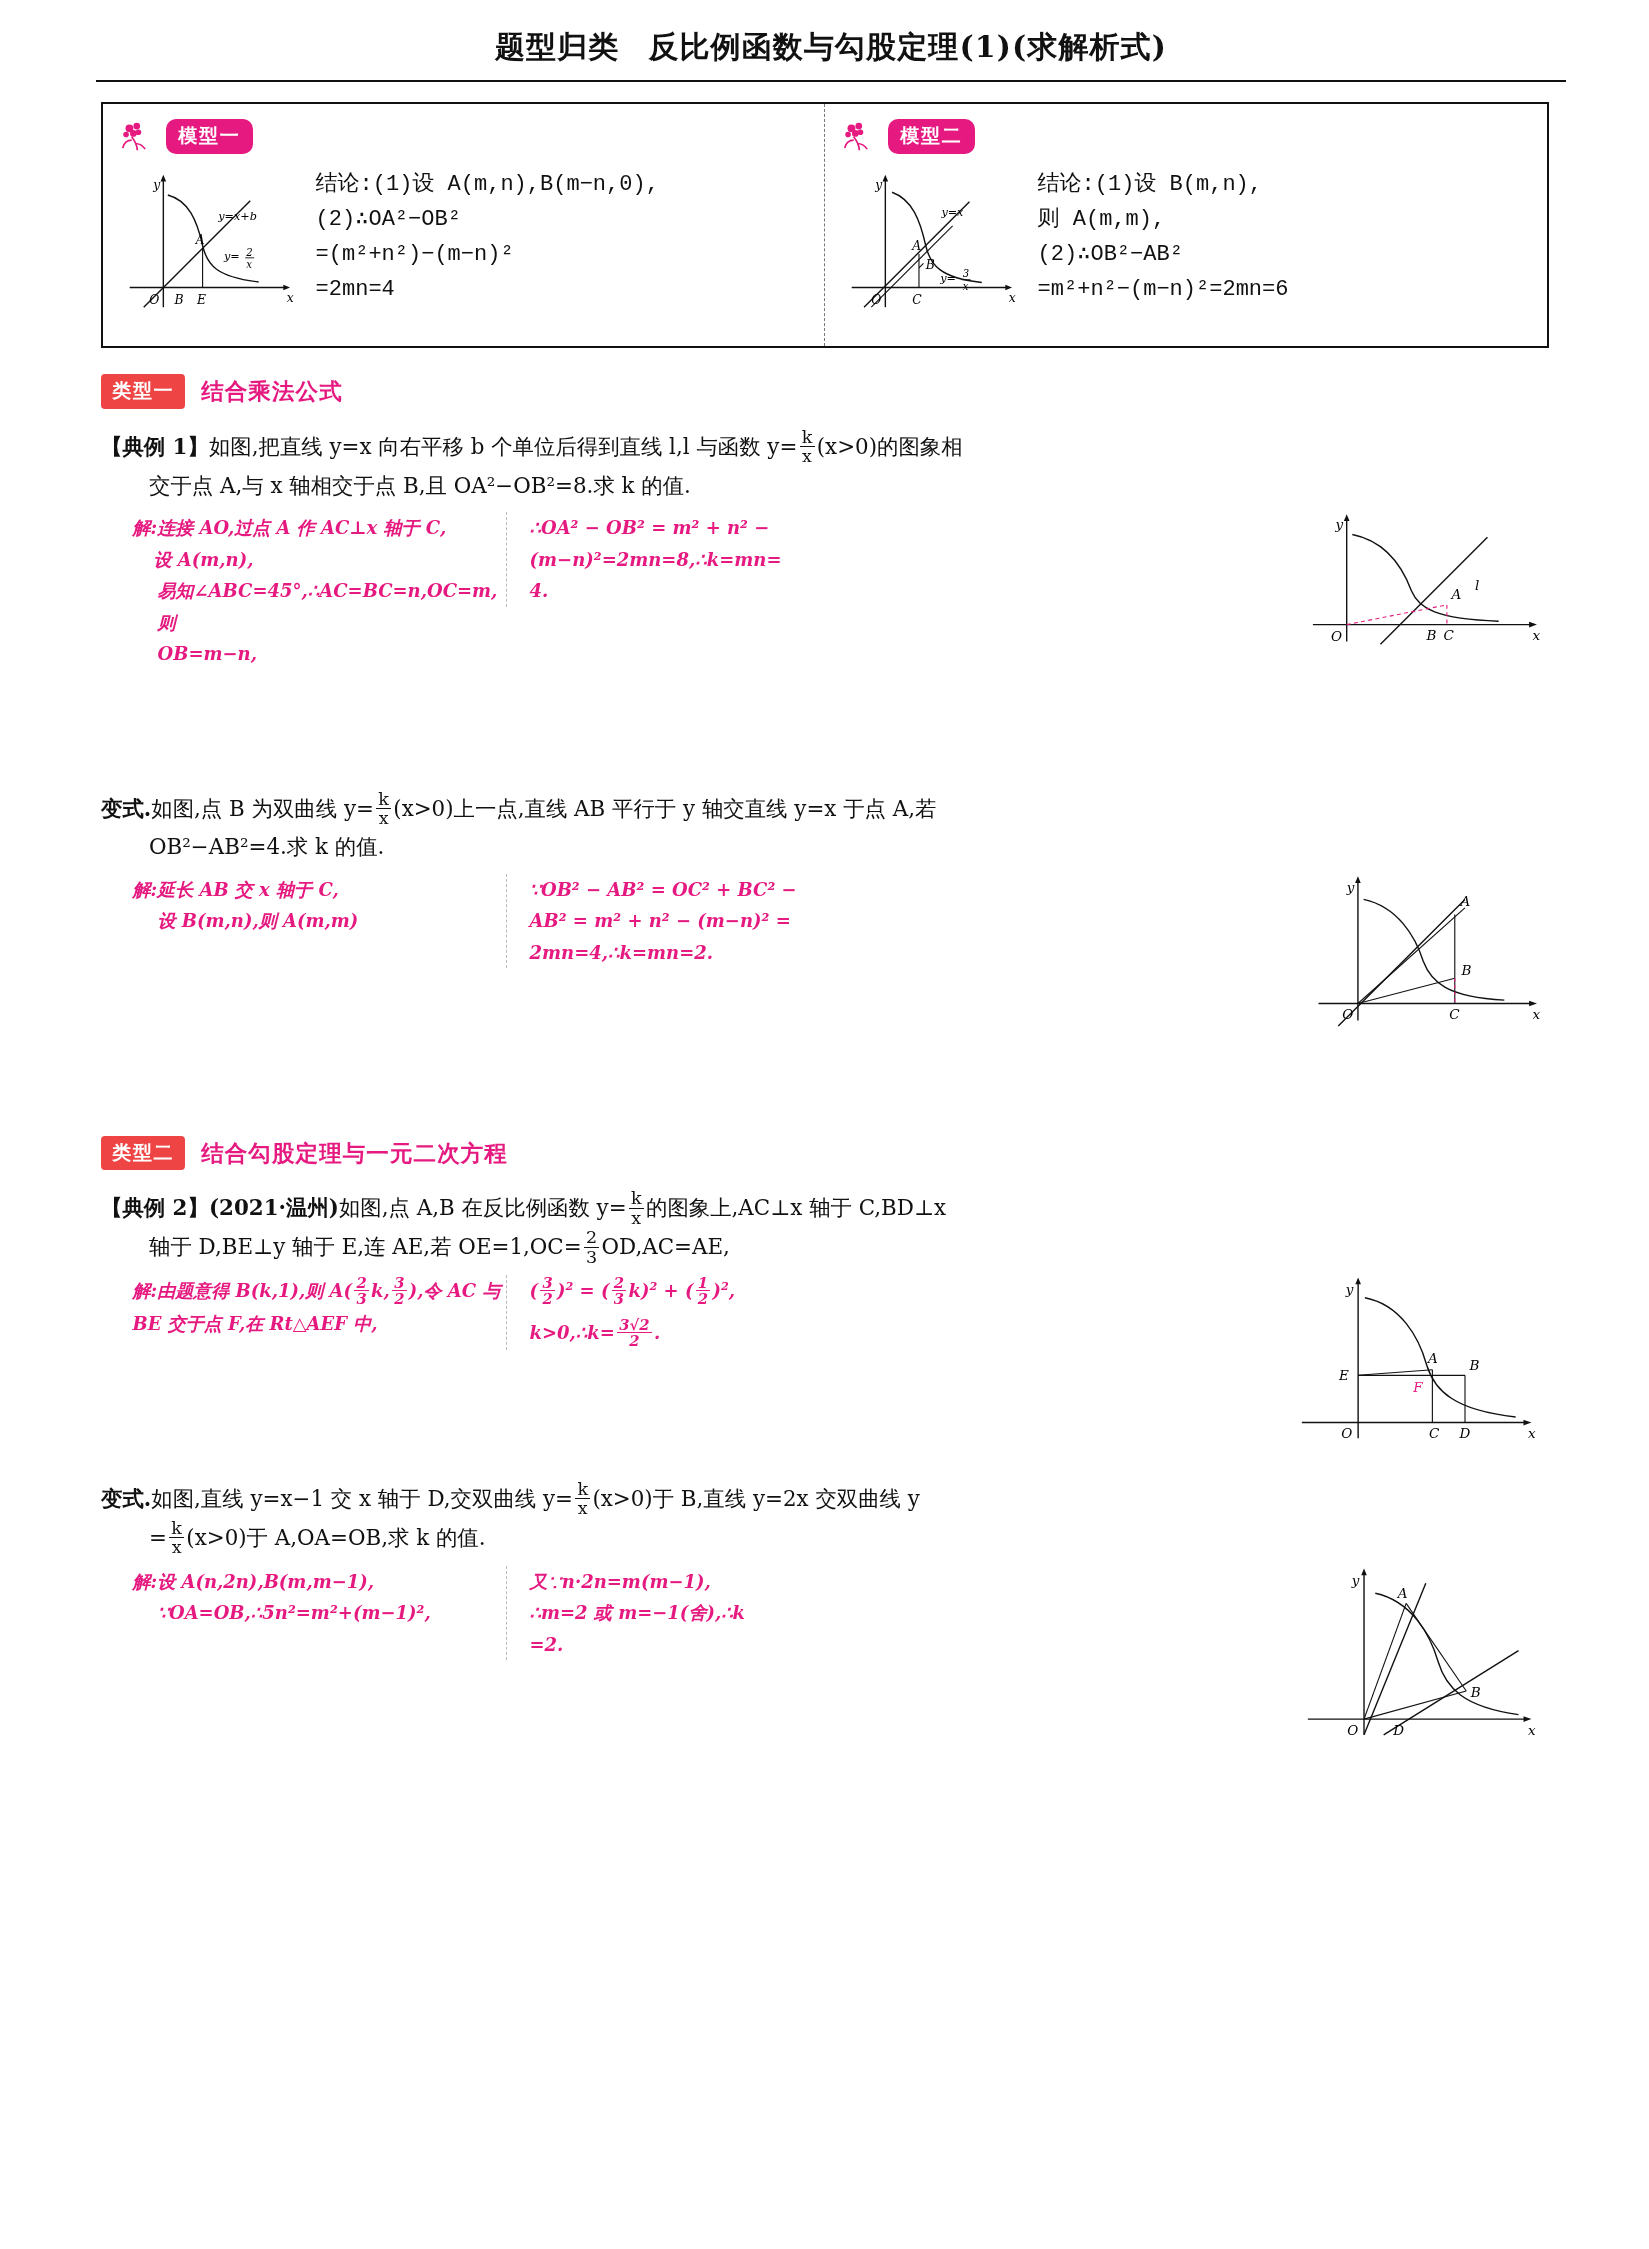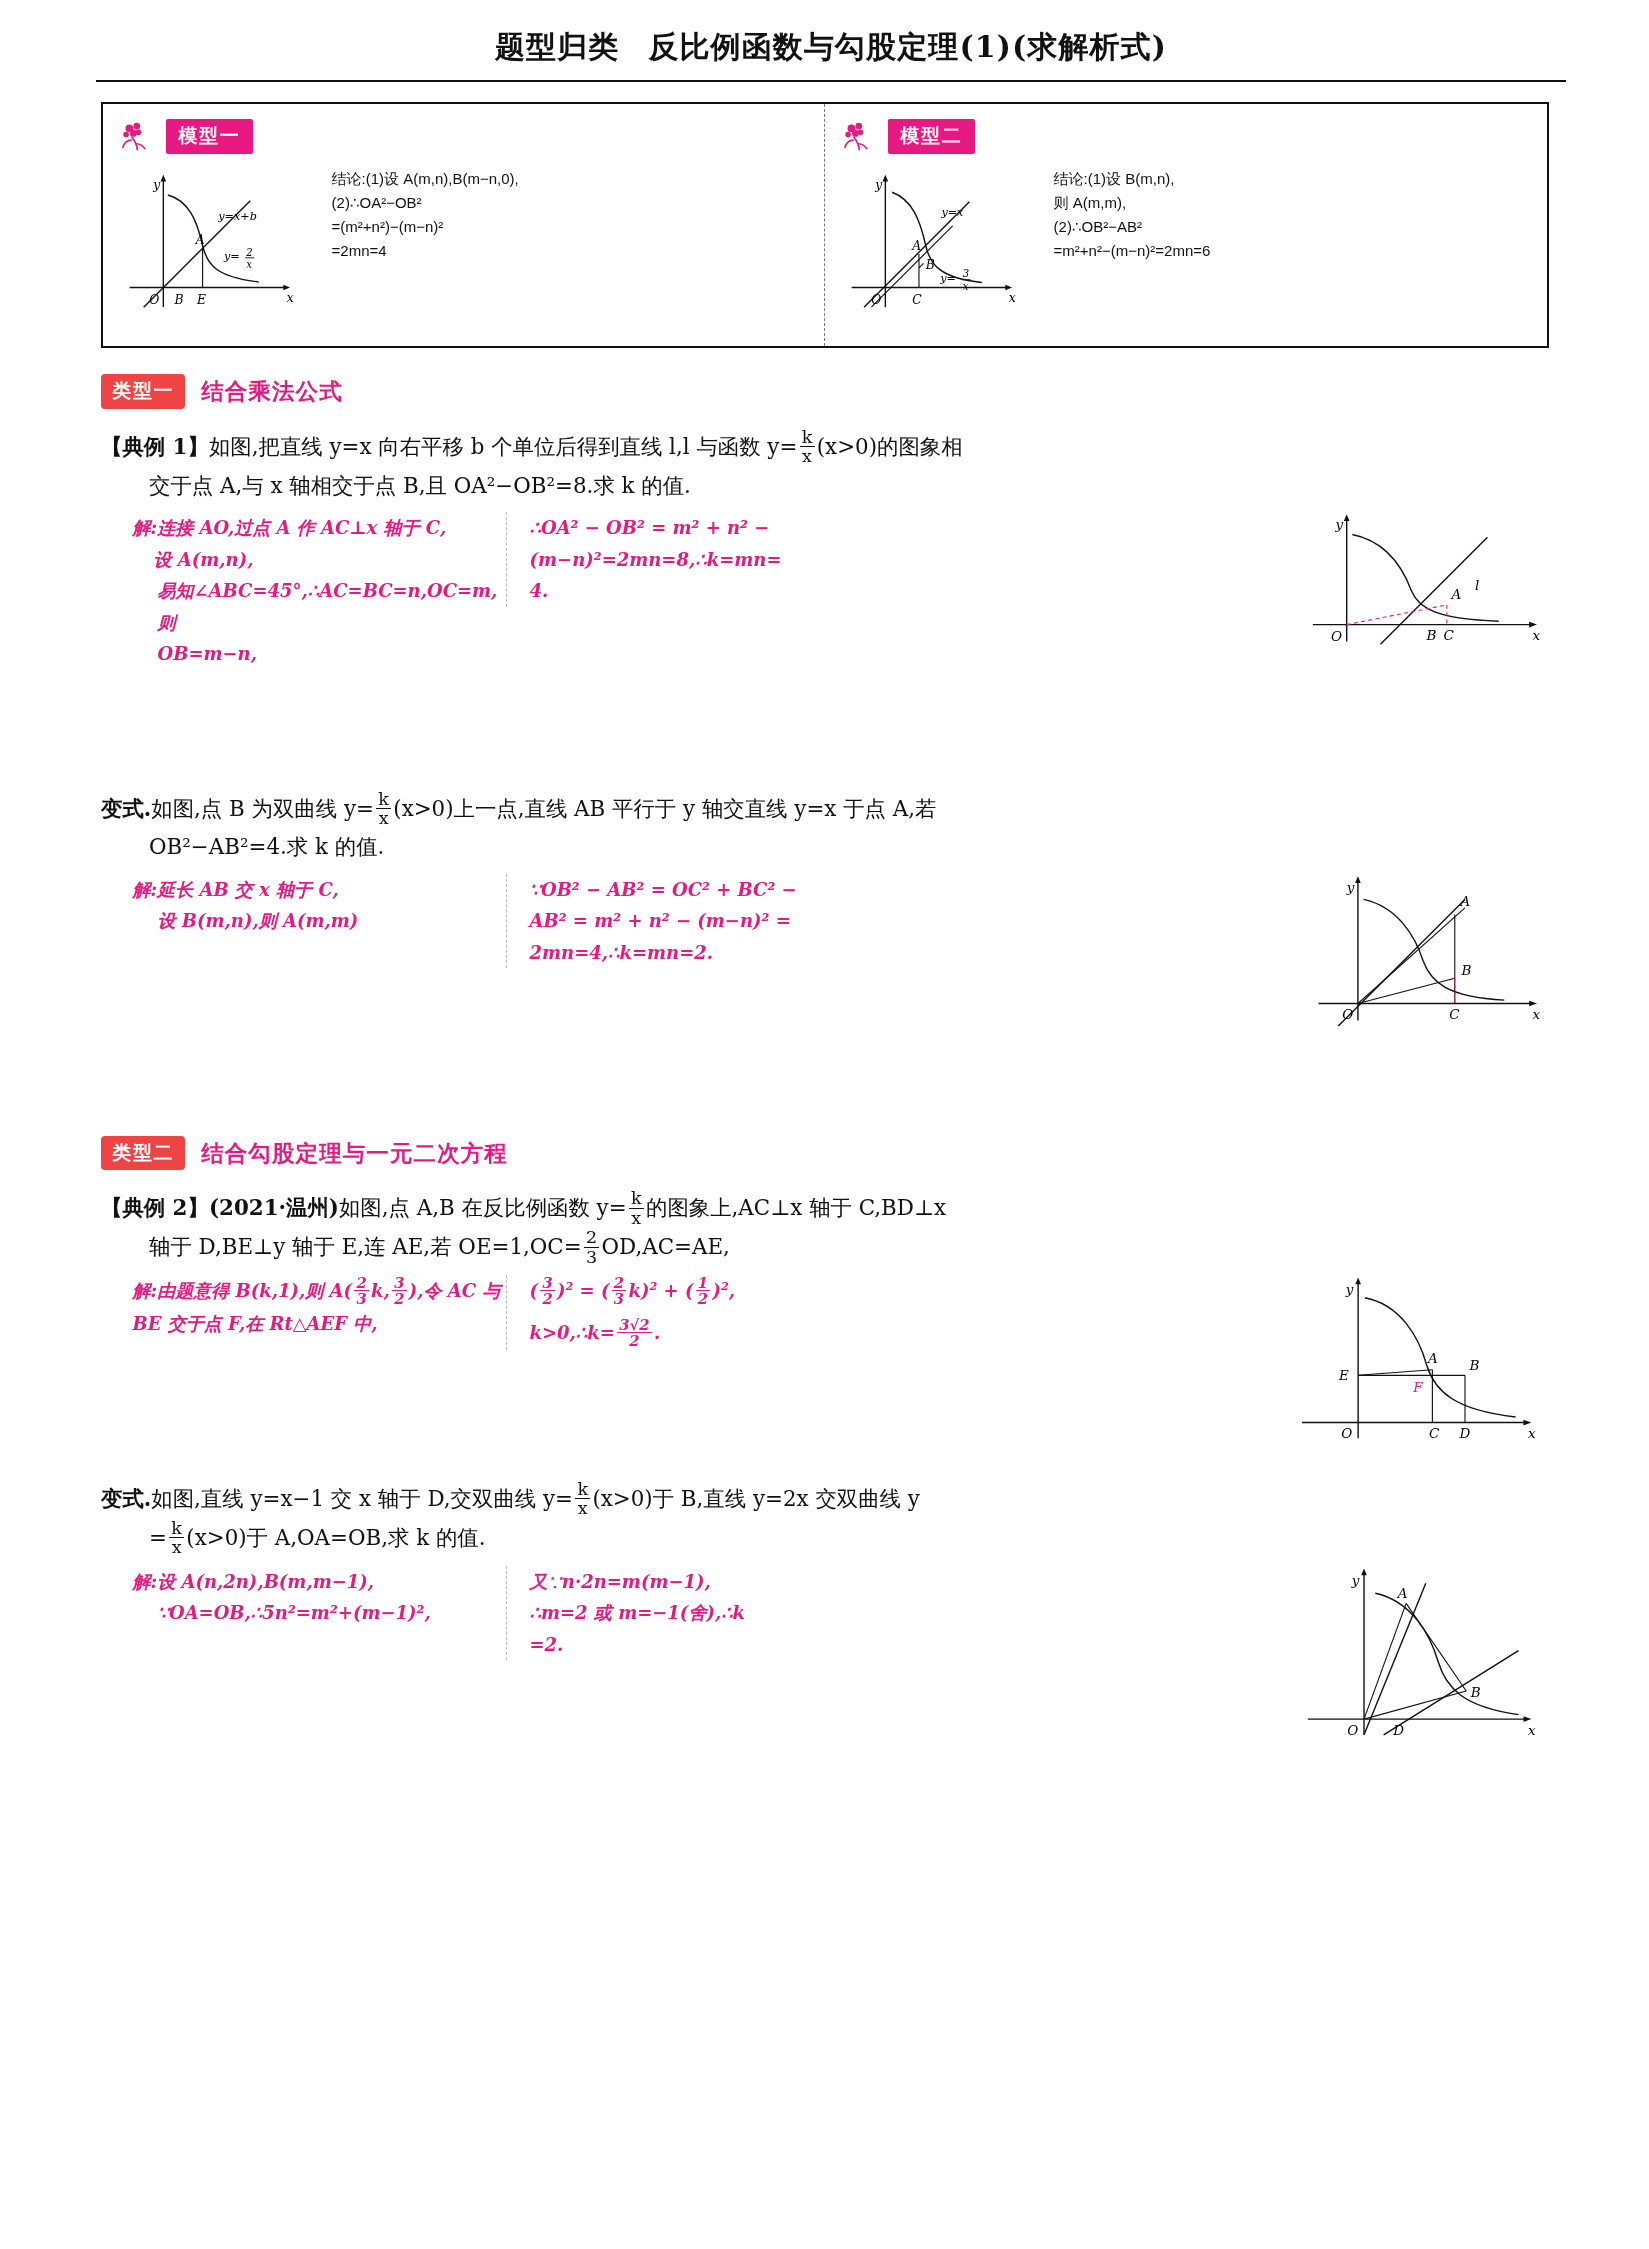--- a/index.html
+++ b/index.html
@@ -44,42 +44,42 @@
     box-sizing:border-box;
   }
   .model-col.first{border-right:1.7px dashed #777;}
   .model-tag{
     display:inline-block;
     background:#e5197f;
     color:#fff;
     font-weight:bold;
     font-size:19px;
     padding:4.5px 12.4px 5px 12.4px;
-    border-radius:2px;
+    border-radius:10px;
     font-family:"DejaVu Sans", sans-serif;
     letter-spacing:1.7px;
     vertical-align:middle;
   }
   .flower{
     display:inline-block;
     width:42px;height:31.5px;
     vertical-align:middle;
     margin-right:3.4px;
   }
   .model-body{
     display:flex;
     margin-top:12.4px;
     align-items:flex-start;
   }
   .fig-small{width:186px;flex:none;}
   .model-concl{
-    font-size:15px;
+    font-size:22px;
     line-height:1.6;
-    margin-left:28px;
-    font-family:Liberation Sans, sans-serif;
+    margin-left:12px;
+    font-family:Liberation Mono, monospace;
   }
   .model-concl .ln{white-space:nowrap;}
   .it{font-style:italic;}
   sup{font-size:0.62em;vertical-align:super;}
   
   .type-head{
     margin:26px 101px 0 101px;
     display:flex;
     align-items:center;
   }

